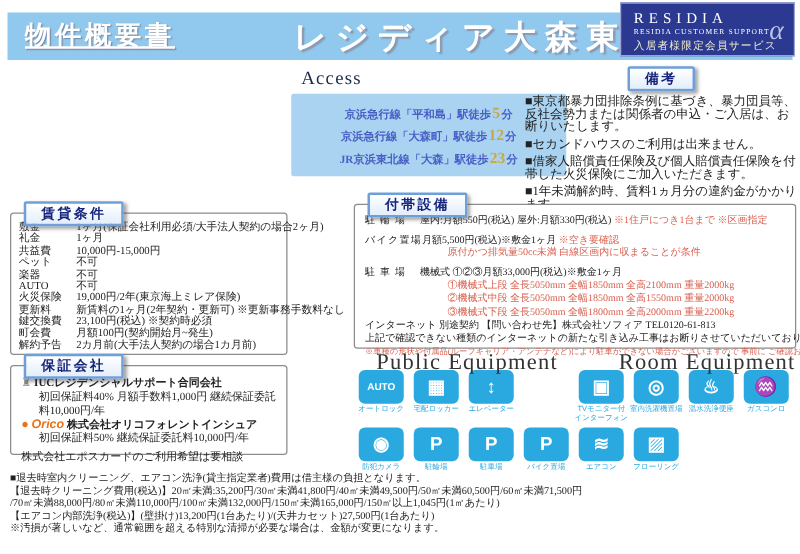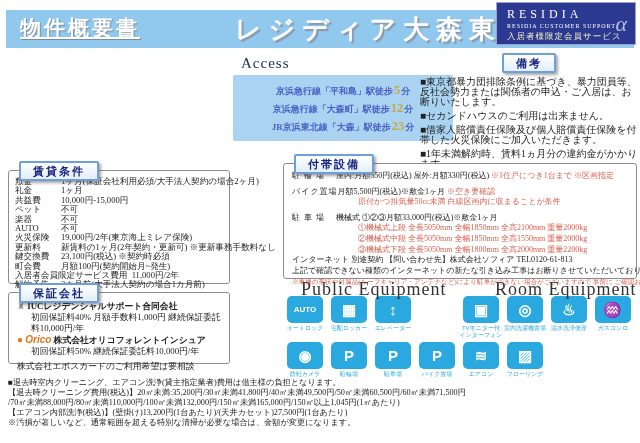--- a/index.html
+++ b/index.html
@@ -117,21 +117,20 @@
       <div class="rrow"><span class="rlbl">敷金</span><span>1ヶ月(保証会社利用必須/大手法人契約の場合2ヶ月)</span></div>
       <div class="rrow"><span class="rlbl">礼金</span><span>1ヶ月</span></div>
       <div class="rrow"><span class="rlbl">共益費</span><span>10,000円-15,000円</span></div>
       <div class="rrow"><span class="rlbl">ペット</span><span>不可</span></div>
       <div class="rrow"><span class="rlbl">楽器</span><span>不可</span></div>
       <div class="rrow"><span class="rlbl">AUTO</span><span>不可</span></div>
       <div class="rrow"><span class="rlbl">火災保険</span><span>19,000円/2年(東京海上ミレア保険)</span></div>
       <div class="rrow"><span class="rlbl">更新料</span><span>新賃料の1ヶ月(2年契約・更新可) ※更新事務手数料なし</span></div>
       <div class="rrow"><span class="rlbl">鍵交換費</span><span>23,100円(税込) ※契約時必須</span></div>
       <div class="rrow"><span class="rlbl">町会費</span><span>月額100円(契約開始月~発生)</span></div>
-      <div class="rrow"><span>入居者会員限定サービス費用</span>&nbsp;&nbsp;<span>11,000円/2年</span></div>
       <div class="rrow"><span class="rlbl">解約予告</span><span>2カ月前(大手法人契約の場合1カ月前)</span></div>
     </div>
   </div>
 
   <div class="abs boxed fac">
     <span class="badge boxbadge">付帯設備</span>
     <div class="fac-body">
       <div class="frow"><span class="flbl">駐 輪 場</span><span>屋内:月額550円(税込) 屋外:月額330円(税込)</span> <span class="red">※1住戸につき1台まで ※区画指定</span></div>
       <div class="gap"></div>
       <div class="frow"><span class="flbl">バイク置場</span><span>月額5,500円(税込)※敷金1ヶ月</span> <span class="red">※空き要確認</span></div>

